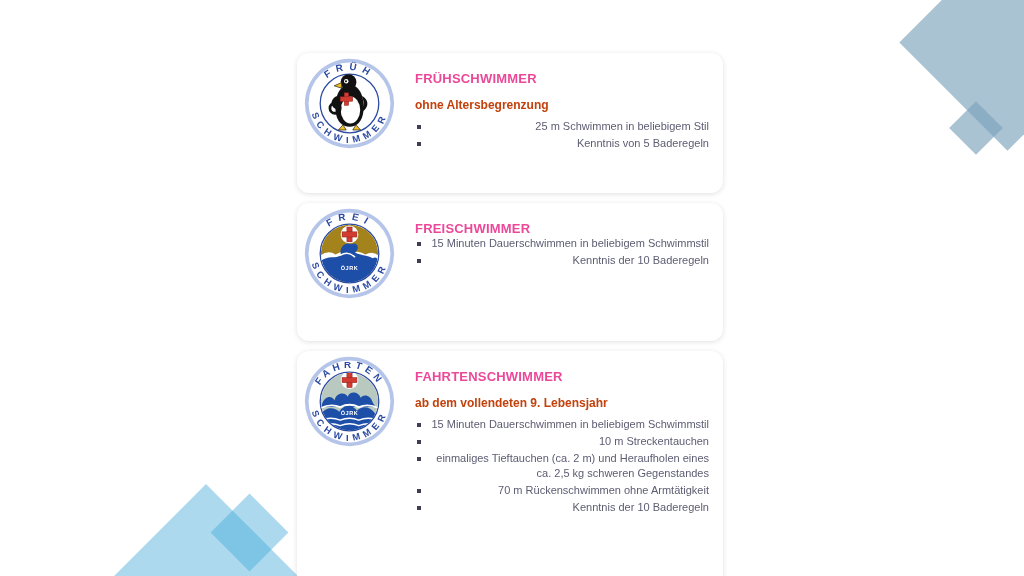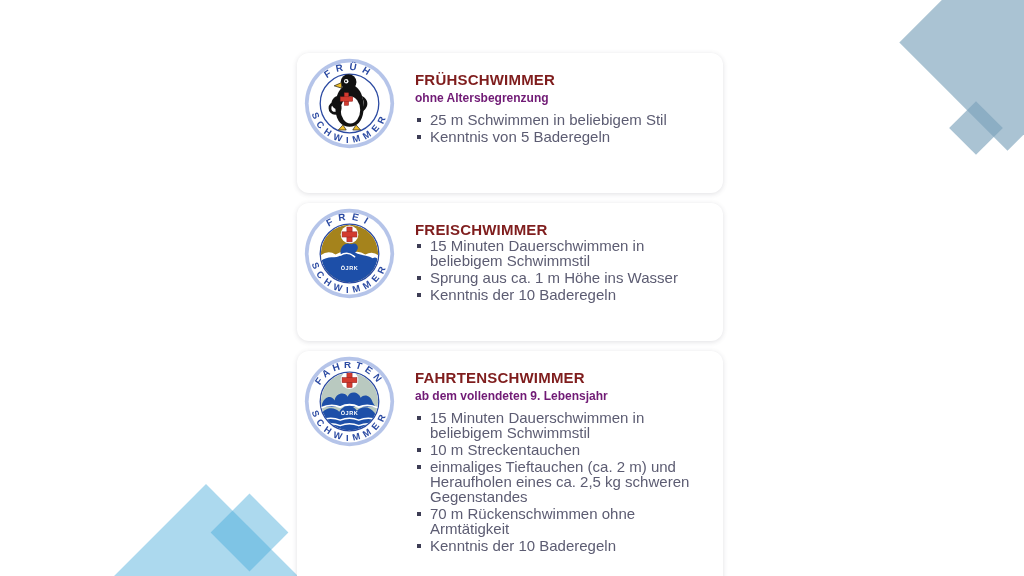--- a/index.html
+++ b/index.html
@@ -22,25 +22,25 @@
     box-shadow:0 1px 5px rgba(60,60,80,0.16);
     display:flex; align-items:flex-start; padding:4px 12px 10px 6px; }
   .card-1 { min-height:140px; }
   .card-2 { min-height:138px; }
   .card-3 { min-height:260px; }
 
   .badge-wrap { flex:0 0 93px; margin-top:0; }
   .badge-wrap svg { display:block; width:93px; height:93px; }
 
   .text-col { flex:1; padding:14px 2px 0 19px; }
-  .badge-title { font-size:15px; font-weight:bold; color:#7f1d1d; letter-spacing:0.2px; }
-  .badge-sub   { font-size:12px; font-weight:bold; color:#701a75; margin:3px 0 7px 0; }
+  .badge-title { font-size:13px; font-weight:bold; color:#ec4899; letter-spacing:0.2px; }
+  .badge-sub   { font-size:12px; font-weight:bold; color:#c2410c; margin:12px 0 7px 0; }
   ul.reqs { list-style:none; }
-  ul.reqs li { position:relative; font-size:15px; color:#5c5c72; line-height:15px;
-    padding-left:15px; margin-bottom:2px; }
+  ul.reqs li { position:relative; font-size:11px; color:#5c5c72; line-height:15px;
+    padding-left:15px; margin-bottom:2px;text-align:right; }
   ul.reqs li::before { content:""; position:absolute; left:2px; top:5.5px;
     width:4px; height:4px; background:#3d3d54; }
 
   .ring-text { font-family:"Liberation Sans", sans-serif; font-weight:bold; fill:#2b4aa2; }
   .org-text  { font-family:"Liberation Sans", sans-serif; font-weight:bold; fill:#ffffff; }
 </style>
 </head>
 <body>
 
 <div class="stage">
@@ -125,21 +125,20 @@
           </text>
           <text class="ring-text" font-size="10" letter-spacing="5" text-anchor="middle">
             <textPath href="#arcBot2" startOffset="50%">SCHWIMMER</textPath>
           </text>
         </svg>
       </div>
       <div class="text-col">
         <div class="badge-title">FREISCHWIMMER</div>
         <ul class="reqs">
             <li>15 Minuten Dauerschwimmen in beliebigem Schwimmstil</li>
-            <li>Sprung aus ca. 1 m Höhe ins Wasser</li>
             <li>Kenntnis der 10 Baderegeln</li>
           </ul>
       </div>
     </div>
 
     <div class="card card-3">
       <div class="badge-wrap">
         <svg viewBox="0 0 100 100">
           <defs>
               <clipPath id="clip3">

